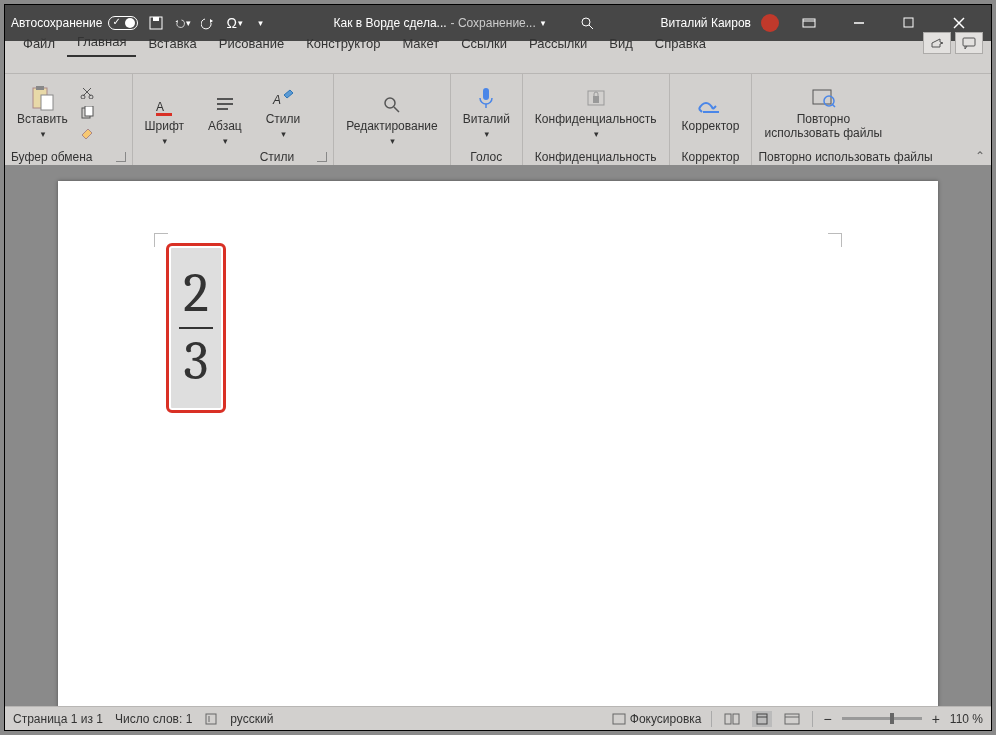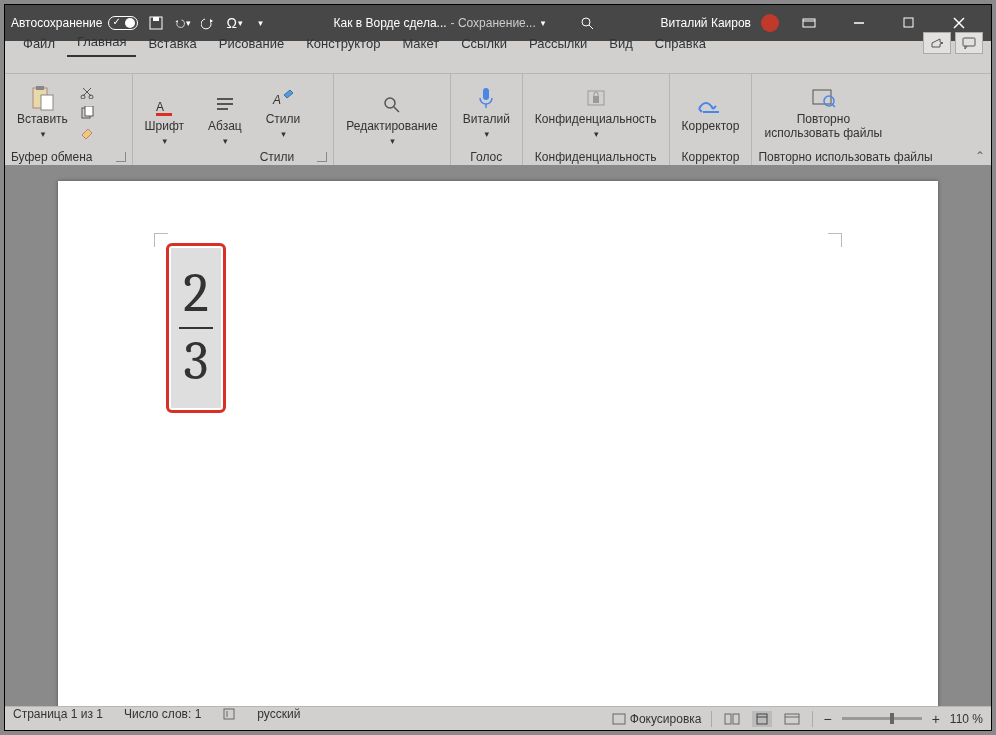--- a/index.html
+++ b/index.html
@@ -32,21 +32,21 @@
 .smico{width:18px;height:18px;cursor:pointer;display:flex;align-items:center;justify-content:center}
 .launcher{width:10px;height:10px;border:1px solid #888;border-top:none;border-left:none;margin-left:3px}
 .collapse{position:absolute;right:6px;bottom:4px;cursor:pointer;color:#666}
 .canvas-area{position:absolute;top:160px;left:0;right:0;bottom:24px;background:#8a8a8a;display:flex;justify-content:center;overflow:hidden}
 .page{width:880px;height:900px;background:#fff;margin-top:16px;position:relative;box-shadow:0 0 4px rgba(0,0,0,.4)}
 .marg-tl{position:absolute;top:52px;left:96px;width:14px;height:14px;border-left:1px solid #bbb;border-top:1px solid #bbb}
 .marg-tr{position:absolute;top:52px;right:96px;width:14px;height:14px;border-right:1px solid #bbb;border-top:1px solid #bbb}
 .equation{position:absolute;top:62px;left:108px;width:60px;height:170px;border:3px solid #d93025;border-radius:6px;background:#dedede;display:flex;flex-direction:column;align-items:center;justify-content:center;box-shadow:0 0 0 2px #fff inset}
 .eq-num{font-size:54px;font-family:Cambria,serif;line-height:1;padding:6px 0;color:#333}
 .eq-line{width:34px;height:2px;background:#333}
-.statusbar{position:absolute;bottom:0;left:0;right:0;height:24px;background:#d2d0ce;border-top:1px solid #b8b6b4;display:flex;padding:0 8px;font-size:11px;color:#444;gap:21px}
+.statusbar{position:absolute;bottom:0;left:0;right:0;height:24px;background:#d2d0ce;border-top:1px solid #b8b6b4;display:flex;align-items:center;padding:0 8px;font-size:11px;color:#444;gap:12px}
 .sb-right{margin-left:auto;display:flex;align-items:center;gap:10px}
 .viewbtn{width:20px;height:16px;display:flex;align-items:center;justify-content:center;cursor:pointer}
 .slider{width:80px;height:3px;background:#999;position:relative}
 .slider::after{content:"";position:absolute;left:60%;top:-4px;width:4px;height:11px;background:#666}
 svg{display:block}
 .sep{width:1px;height:16px;background:#aaa}
 .drop{font-size:9px;margin-left:1px}
 </style>
 </head>
 <body>

